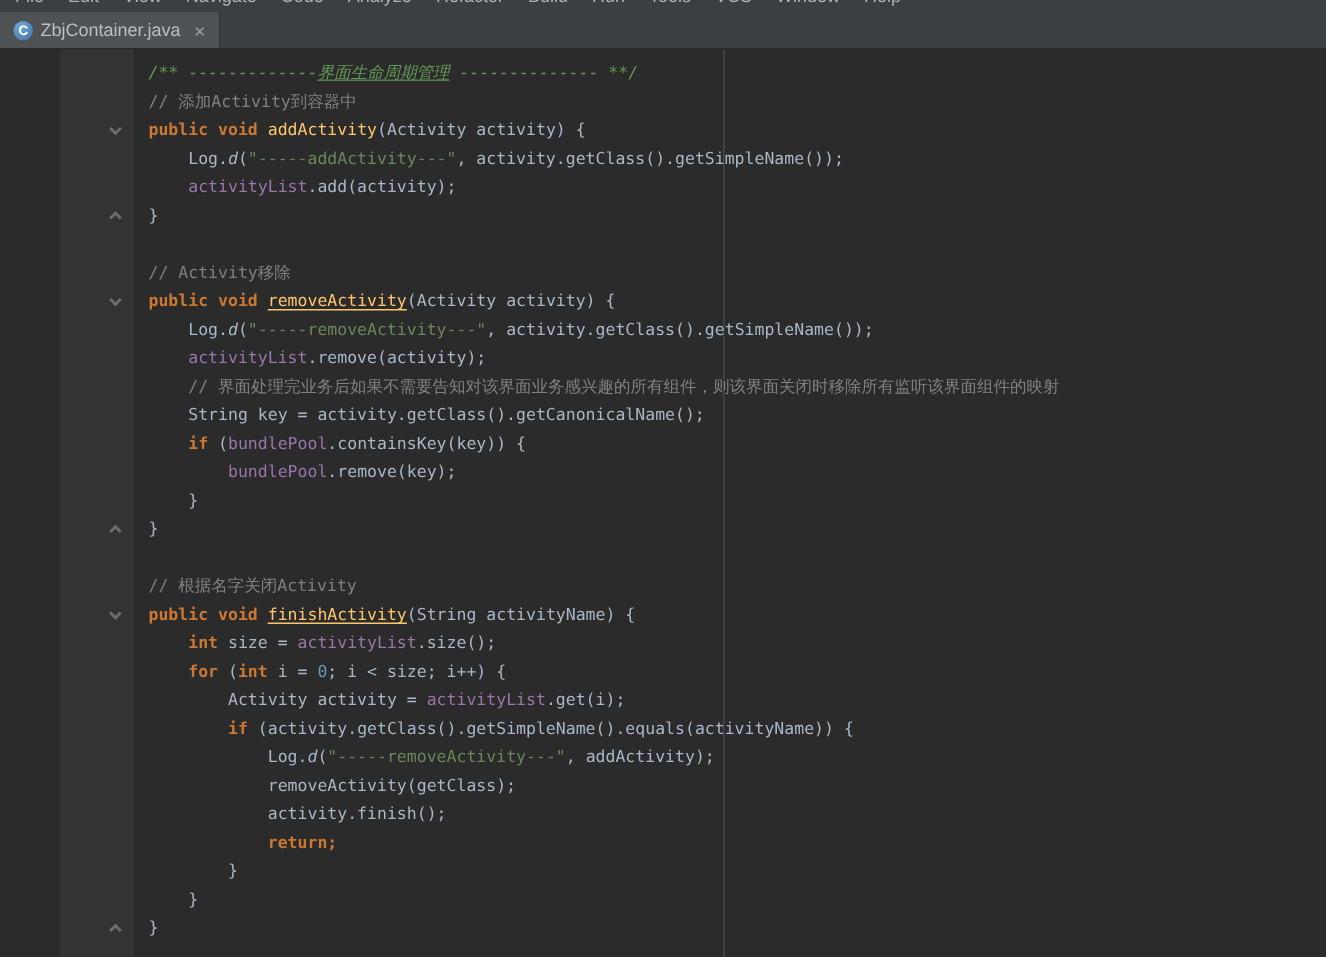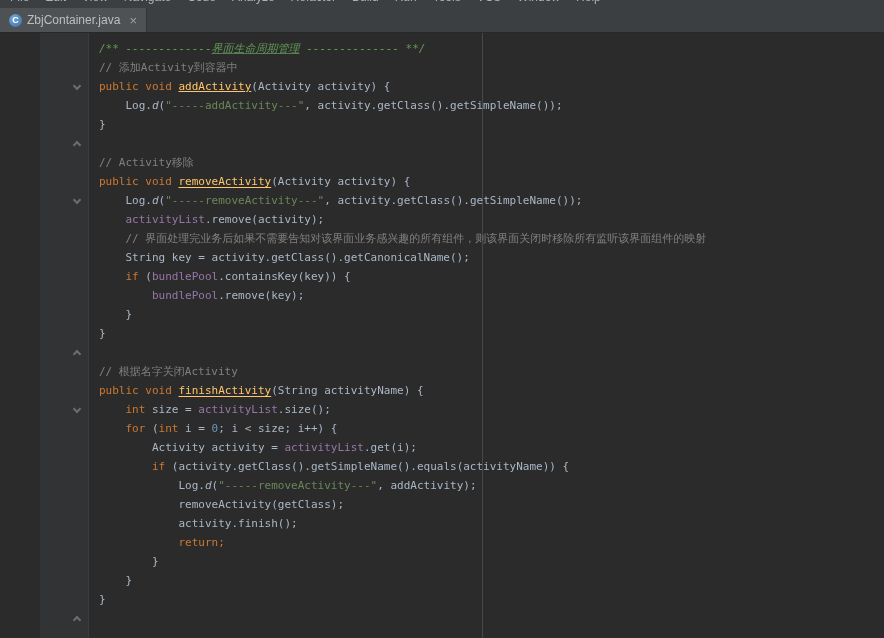--- a/index.html
+++ b/index.html
@@ -21,26 +21,26 @@
   .gutter-line { height:19px; display:flex; align-items:center; justify-content:flex-end; padding-right:8px; }
   .chev { width:6px; height:6px; border-right:2px solid #6A6E70; border-bottom:2px solid #6A6E70; display:block; }
   .chev-down { transform: rotate(45deg); margin-top:-2px; }
   .chev-up { transform: rotate(-135deg); margin-top:2px; }
 
   .code-wrap { position:relative; flex:1 1 auto; background:#2B2B2B; padding:6px 0 0 10px; overflow:hidden; cursor:text; }
   .margin-guide { position:absolute; left:393px; top:0; bottom:0; width:1px; background:#46494B; z-index:0; }
   .code-line { height:19px; line-height:19px; white-space:pre; font-family:"DejaVu Sans Mono", monospace; font-size:11px; color:#A9B7C6; position:relative; z-index:1; }
 
   .tk-d  { color:#A9B7C6;text-align:right; }
-  .tk-k  { color:#CC7832; }
+  .tk-k  { color:#CC7832;font-weight:bold; }
   .tk-s  { color:#6A8759; }
   .tk-c  { color:#808080; }
   .tk-dc { color:#629755; font-style:italic; }
   .tk-dcu{ color:#629755; font-style:italic; text-decoration:underline; text-decoration-color:#567E54; }
-  .tk-m  { color:#FFC66B;text-decoration:underline; }
+  .tk-m  { color:#FFC66B; }
   .tk-mu { color:#FFC66B; text-decoration:underline; text-underline-offset:2px; }
   .tk-f  { color:#9876AA; }
   .tk-n  { color:#6897BB; }
   .tk-i  { color:#A9B7C6; font-style:italic; }
 </style>
 </head>
 <body>
 
 <div class="ide">
 
@@ -118,20 +118,21 @@
           </div>
         </div>
     </div>
     <div class="code-wrap">
       <div class="margin-guide"></div>
       <div id="code-lines">
           <div class="code-line"><span class="tk-dc">/** -------------</span><span class="tk-dcu">界面生命周期管理</span><span class="tk-dc"> -------------- **/</span></div>
           <div class="code-line"><span class="tk-c">// 添加Activity到容器中</span></div>
           <div class="code-line"><span class="tk-k">public void </span><span class="tk-m">addActivity</span><span class="tk-d">(Activity activity) {</span></div>
           <div class="code-line"><span class="tk-d">    Log.</span><span class="tk-i">d</span><span class="tk-d">(</span><span class="tk-s">"-----addActivity---"</span><span class="tk-d">, activity.getClass().getSimpleName());</span></div>
+          <div class="code-line"><span class="tk-f">    activityList</span><span class="tk-d">.add(activity);</span></div>
           <div class="code-line"><span class="tk-d">}</span></div>
           <div class="code-line"></div>
           <div class="code-line"><span class="tk-c">// Activity移除</span></div>
           <div class="code-line"><span class="tk-k">public void </span><span class="tk-mu">removeActivity</span><span class="tk-d">(Activity activity) {</span></div>
           <div class="code-line"><span class="tk-d">    Log.</span><span class="tk-i">d</span><span class="tk-d">(</span><span class="tk-s">"-----removeActivity---"</span><span class="tk-d">, activity.getClass().getSimpleName());</span></div>
           <div class="code-line"><span class="tk-f">    activityList</span><span class="tk-d">.remove(activity);</span></div>
           <div class="code-line"><span class="tk-c">    // 界面处理完业务后如果不需要告知对该界面业务感兴趣的所有组件，则该界面关闭时移除所有监听该界面组件的映射</span></div>
           <div class="code-line"><span class="tk-d">    String key = activity.getClass().getCanonicalName();</span></div>
           <div class="code-line"><span class="tk-k">    if </span><span class="tk-d">(</span><span class="tk-f">bundlePool</span><span class="tk-d">.containsKey(key)) {</span></div>
           <div class="code-line"><span class="tk-f">        bundlePool</span><span class="tk-d">.remove(key);</span></div>

